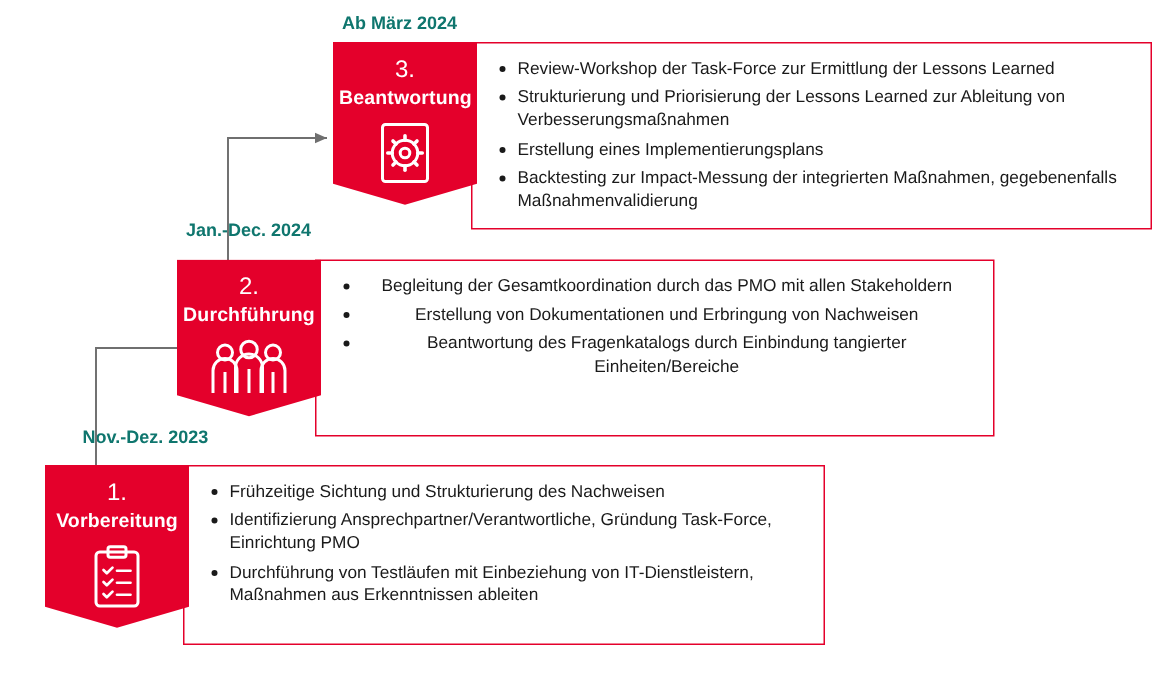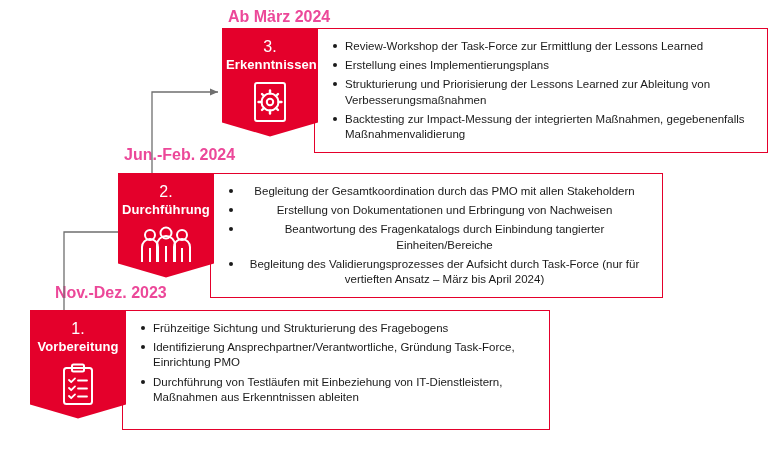--- a/index.html
+++ b/index.html
@@ -89,23 +89,23 @@
     top: 5px;
     width: 4px;
     height: 4px;
     border-radius: 50%;
     background: #1a1a1a;
   }
 
   
   .date-label {
     position: absolute;
-    font-size: 16px;
+    font-size: 12px;
     font-weight: 700;
-    color: #ec4899;
+    color: #0f766e;
     white-space: nowrap;
   }
 
   
   .connector {
     position: absolute;
     z-index: 1;
   }
 
   
@@ -135,48 +135,48 @@
   <svg class="connector" style="left:62px; top:218px; width:80px; height:110px;" viewBox="0 0 80 110">
     <path d="M2,108 L2,14 L64,14" fill="none" stroke="#6f6f6f" stroke-width="1.3"></path>
     <path d="M64,14 L56,10.5 L56,17.5 Z" fill="#6f6f6f"></path>
   </svg>
 
   <div class="date-label" id="date3">Ab März 2024</div>
 
   <div class="phase" id="phase3">
     <div class="badge">
       <div class="badge-num">3.</div>
-      <div class="badge-title">Erkenntnissen</div>
+      <div class="badge-title">Beantwortung</div>
       <svg class="badge-icon" width="40" height="44" viewBox="0 0 40 44">
         <rect x="5" y="2" width="30" height="38" rx="2" fill="none" stroke="#ffffff" stroke-width="2"></rect>
         <circle cx="20" cy="21" r="8.5" fill="none" stroke="#ffffff" stroke-width="2"></circle>
         <circle cx="20" cy="21" r="3.2" fill="none" stroke="#ffffff" stroke-width="2"></circle>
         <g stroke="#ffffff" stroke-width="2.4" stroke-linecap="round">
           <line x1="20" y1="9.5" x2="20" y2="12.5"></line>
           <line x1="20" y1="29.5" x2="20" y2="32.5"></line>
           <line x1="8.5" y1="21" x2="11.5" y2="21"></line>
           <line x1="28.5" y1="21" x2="31.5" y2="21"></line>
           <line x1="12" y1="13" x2="14" y2="15"></line>
           <line x1="26" y1="27" x2="28" y2="29"></line>
           <line x1="28" y1="13" x2="26" y2="15"></line>
           <line x1="14" y1="27" x2="12" y2="29"></line>
         </g>
       </svg>
     </div>
     <div class="panel">
       <ul>
         <li>Review-Workshop der Task-Force zur Ermittlung der Lessons Learned</li>
+        <li>Strukturierung und Priorisierung der Lessons Learned zur Ableitung von Verbesserungsmaßnahmen</li>
         <li>Erstellung eines Implementierungsplans</li>
-        <li>Strukturierung und Priorisierung der Lessons Learned zur Ableitung von Verbesserungsmaßnahmen</li>
         <li>Backtesting zur Impact-Messung der integrierten Maßnahmen, gegebenenfalls Maßnahmenvalidierung</li>
       </ul>
     </div>
   </div>
 
-  <div class="date-label" id="date2">Jun.-Feb. 2024</div>
+  <div class="date-label" id="date2">Jan.-Dec. 2024</div>
 
   <div class="phase" id="phase2">
     <div class="badge">
       <div class="badge-num">2.</div>
       <div class="badge-title">Durchführung</div>
       <svg class="badge-icon" width="56" height="40" viewBox="0 0 56 40">
         <g fill="none" stroke="#ffffff" stroke-width="2">
           <circle cx="12" cy="9" r="5"></circle>
           <path d="M4,36 V21 a8,8 0 0 1 16,0 V36"></path>
           <line x1="12" y1="22" x2="12" y2="36"></line>
@@ -187,21 +187,20 @@
           <path d="M36,36 V21 a8,8 0 0 1 16,0 V36"></path>
           <line x1="44" y1="22" x2="44" y2="36"></line>
         </g>
       </svg>
     </div>
     <div class="panel">
       <ul>
         <li>Begleitung der Gesamtkoordination durch das PMO mit allen Stakeholdern</li>
         <li>Erstellung von Dokumentationen und Erbringung von Nachweisen</li>
         <li>Beantwortung des Fragenkatalogs durch Einbindung tangierter Einheiten/Bereiche</li>
-        <li>Begleitung des Validierungsprozesses der Aufsicht durch Task-Force (nur für vertieften Ansatz – März bis April 2024)</li>
       </ul>
     </div>
   </div>
 
   <div class="date-label" id="date1">Nov.-Dez. 2023</div>
 
   <div class="phase" id="phase1">
     <div class="badge">
       <div class="badge-num">1.</div>
       <div class="badge-title">Vorbereitung</div>
@@ -213,20 +212,20 @@
           <line x1="18" y1="17.5" x2="27" y2="17.5"></line>
           <path d="M9,25 l2.2,2.2 L15,23.4"></path>
           <line x1="18" y1="25.5" x2="27" y2="25.5"></line>
           <path d="M9,33 l2.2,2.2 L15,31.4"></path>
           <line x1="18" y1="33.5" x2="27" y2="33.5"></line>
         </g>
       </svg>
     </div>
     <div class="panel">
       <ul>
-        <li>Frühzeitige Sichtung und Strukturierung des Fragebogens</li>
+        <li>Frühzeitige Sichtung und Strukturierung des Nachweisen</li>
         <li>Identifizierung Ansprechpartner/Verantwortliche, Gründung Task-Force, Einrichtung PMO</li>
         <li>Durchführung von Testläufen mit Einbeziehung von IT-Dienstleistern, Maßnahmen aus Erkenntnissen ableiten</li>
       </ul>
     </div>
   </div>
 
 </div>
 
 </body></html>

